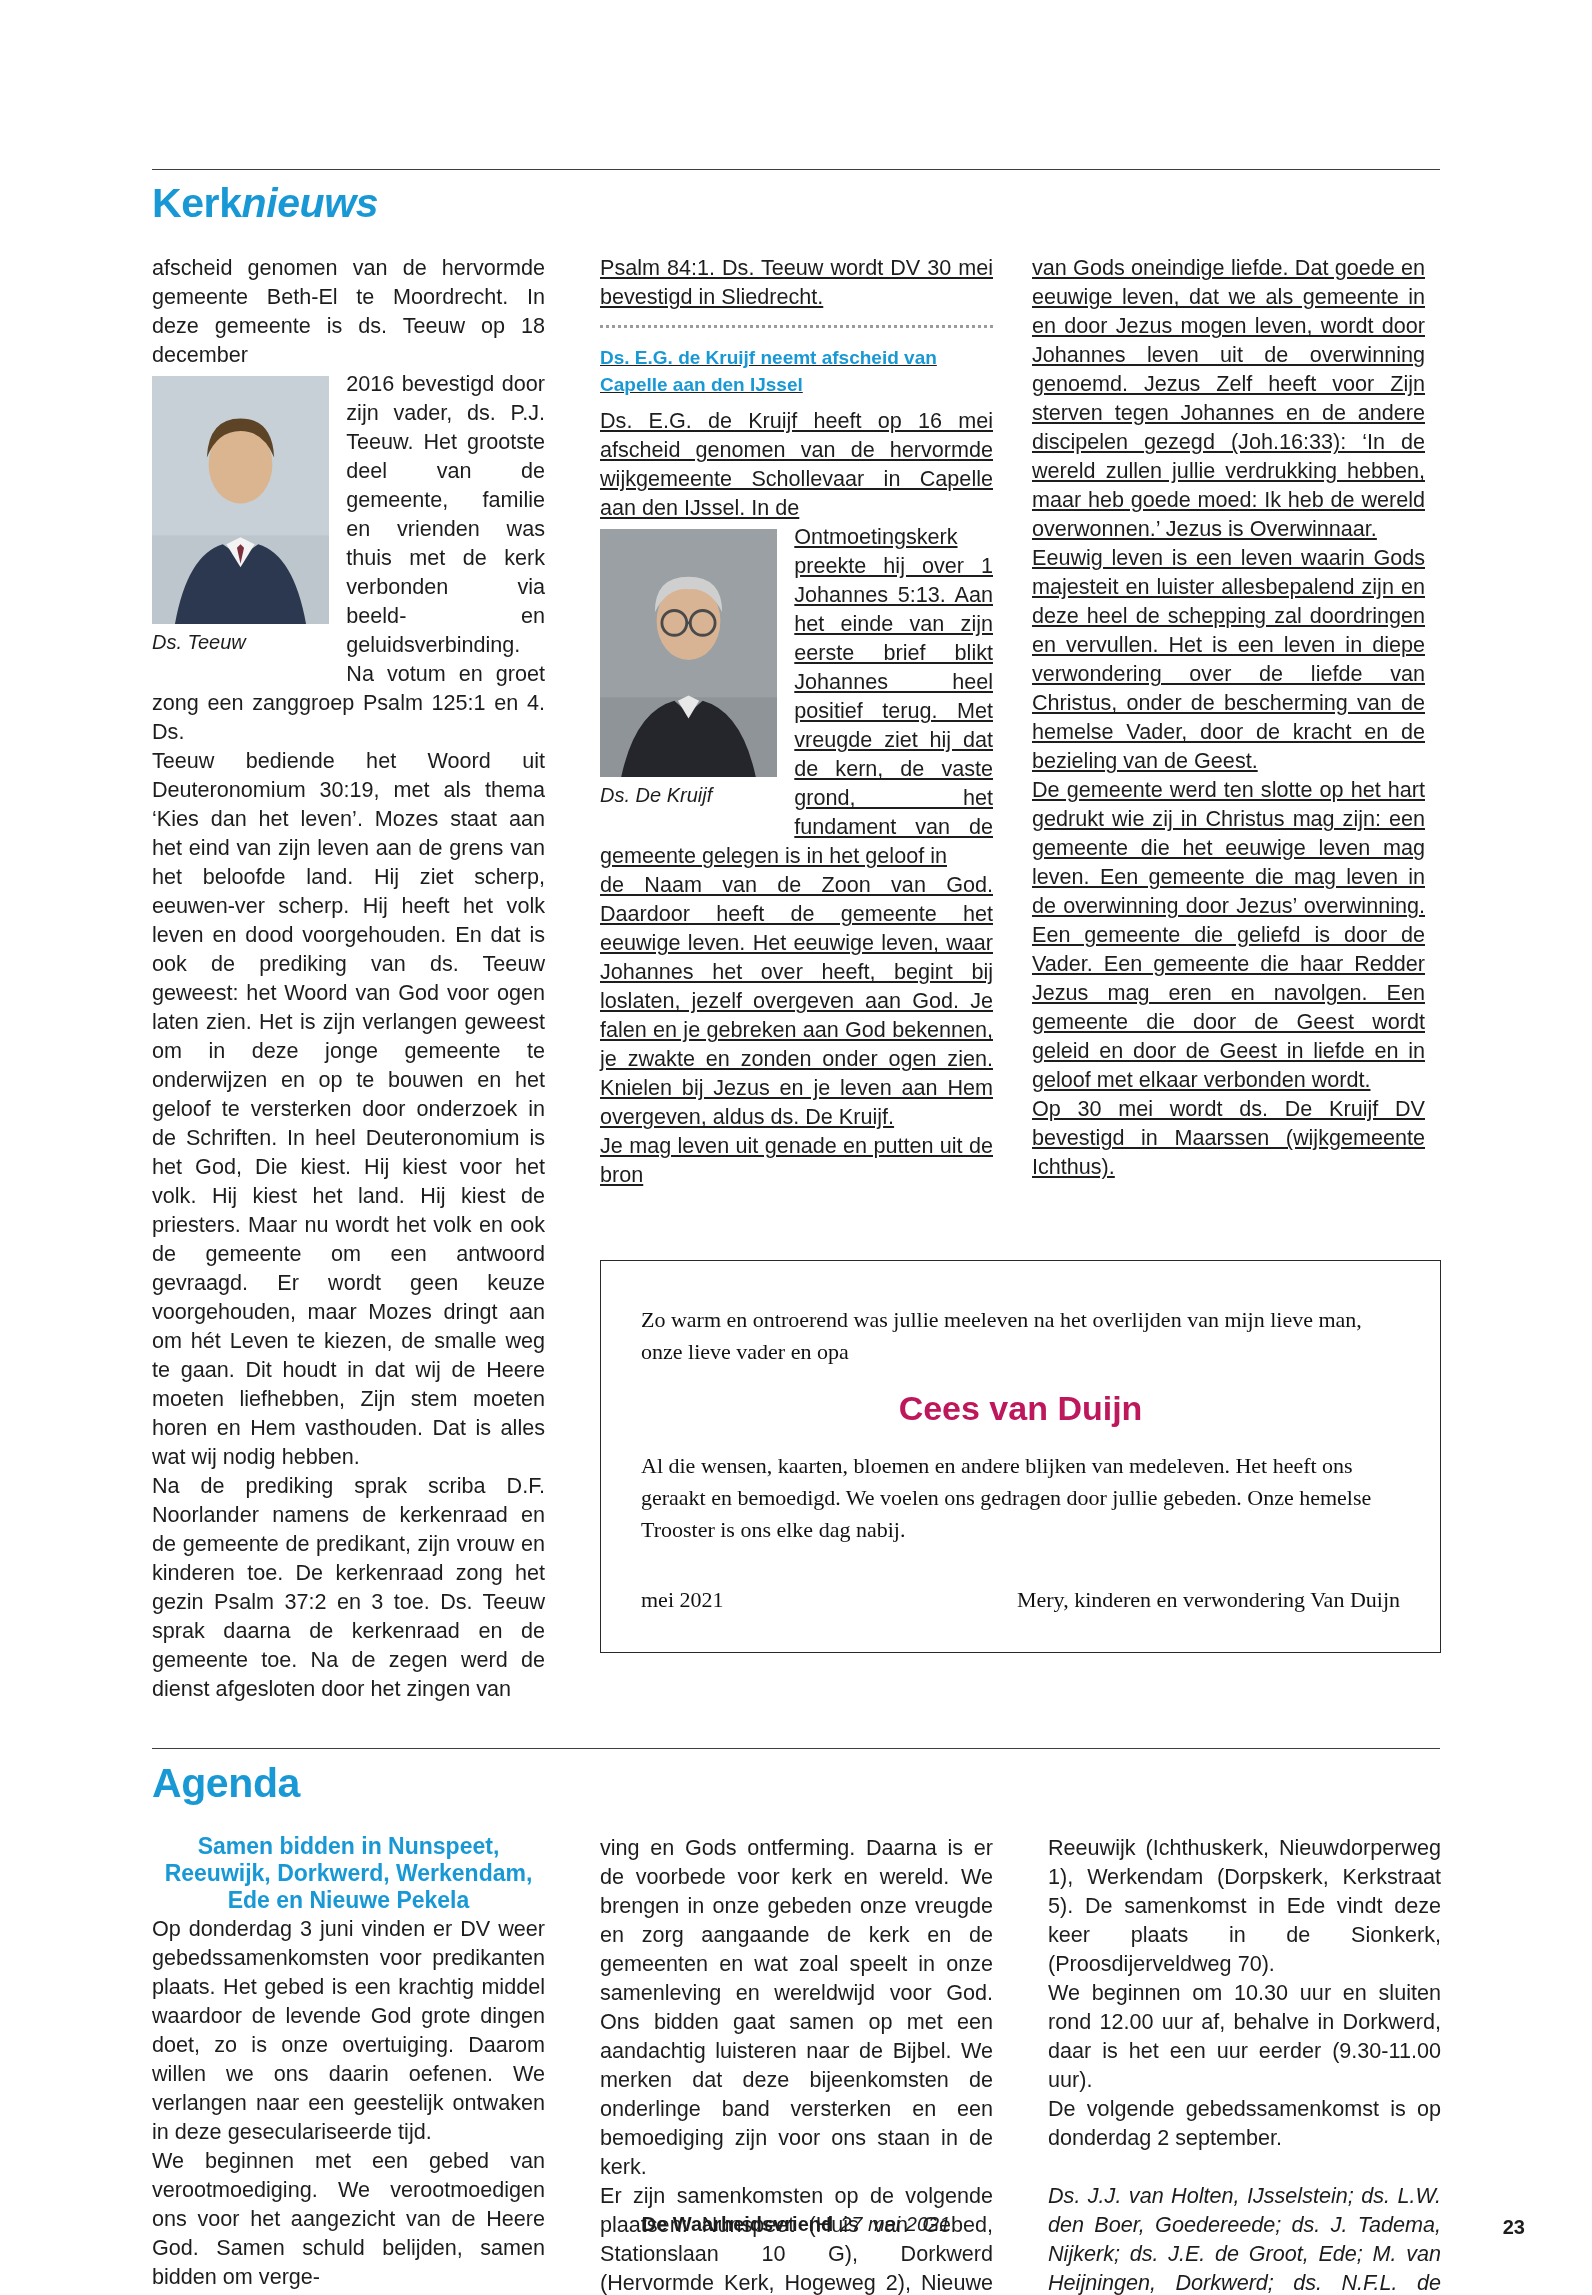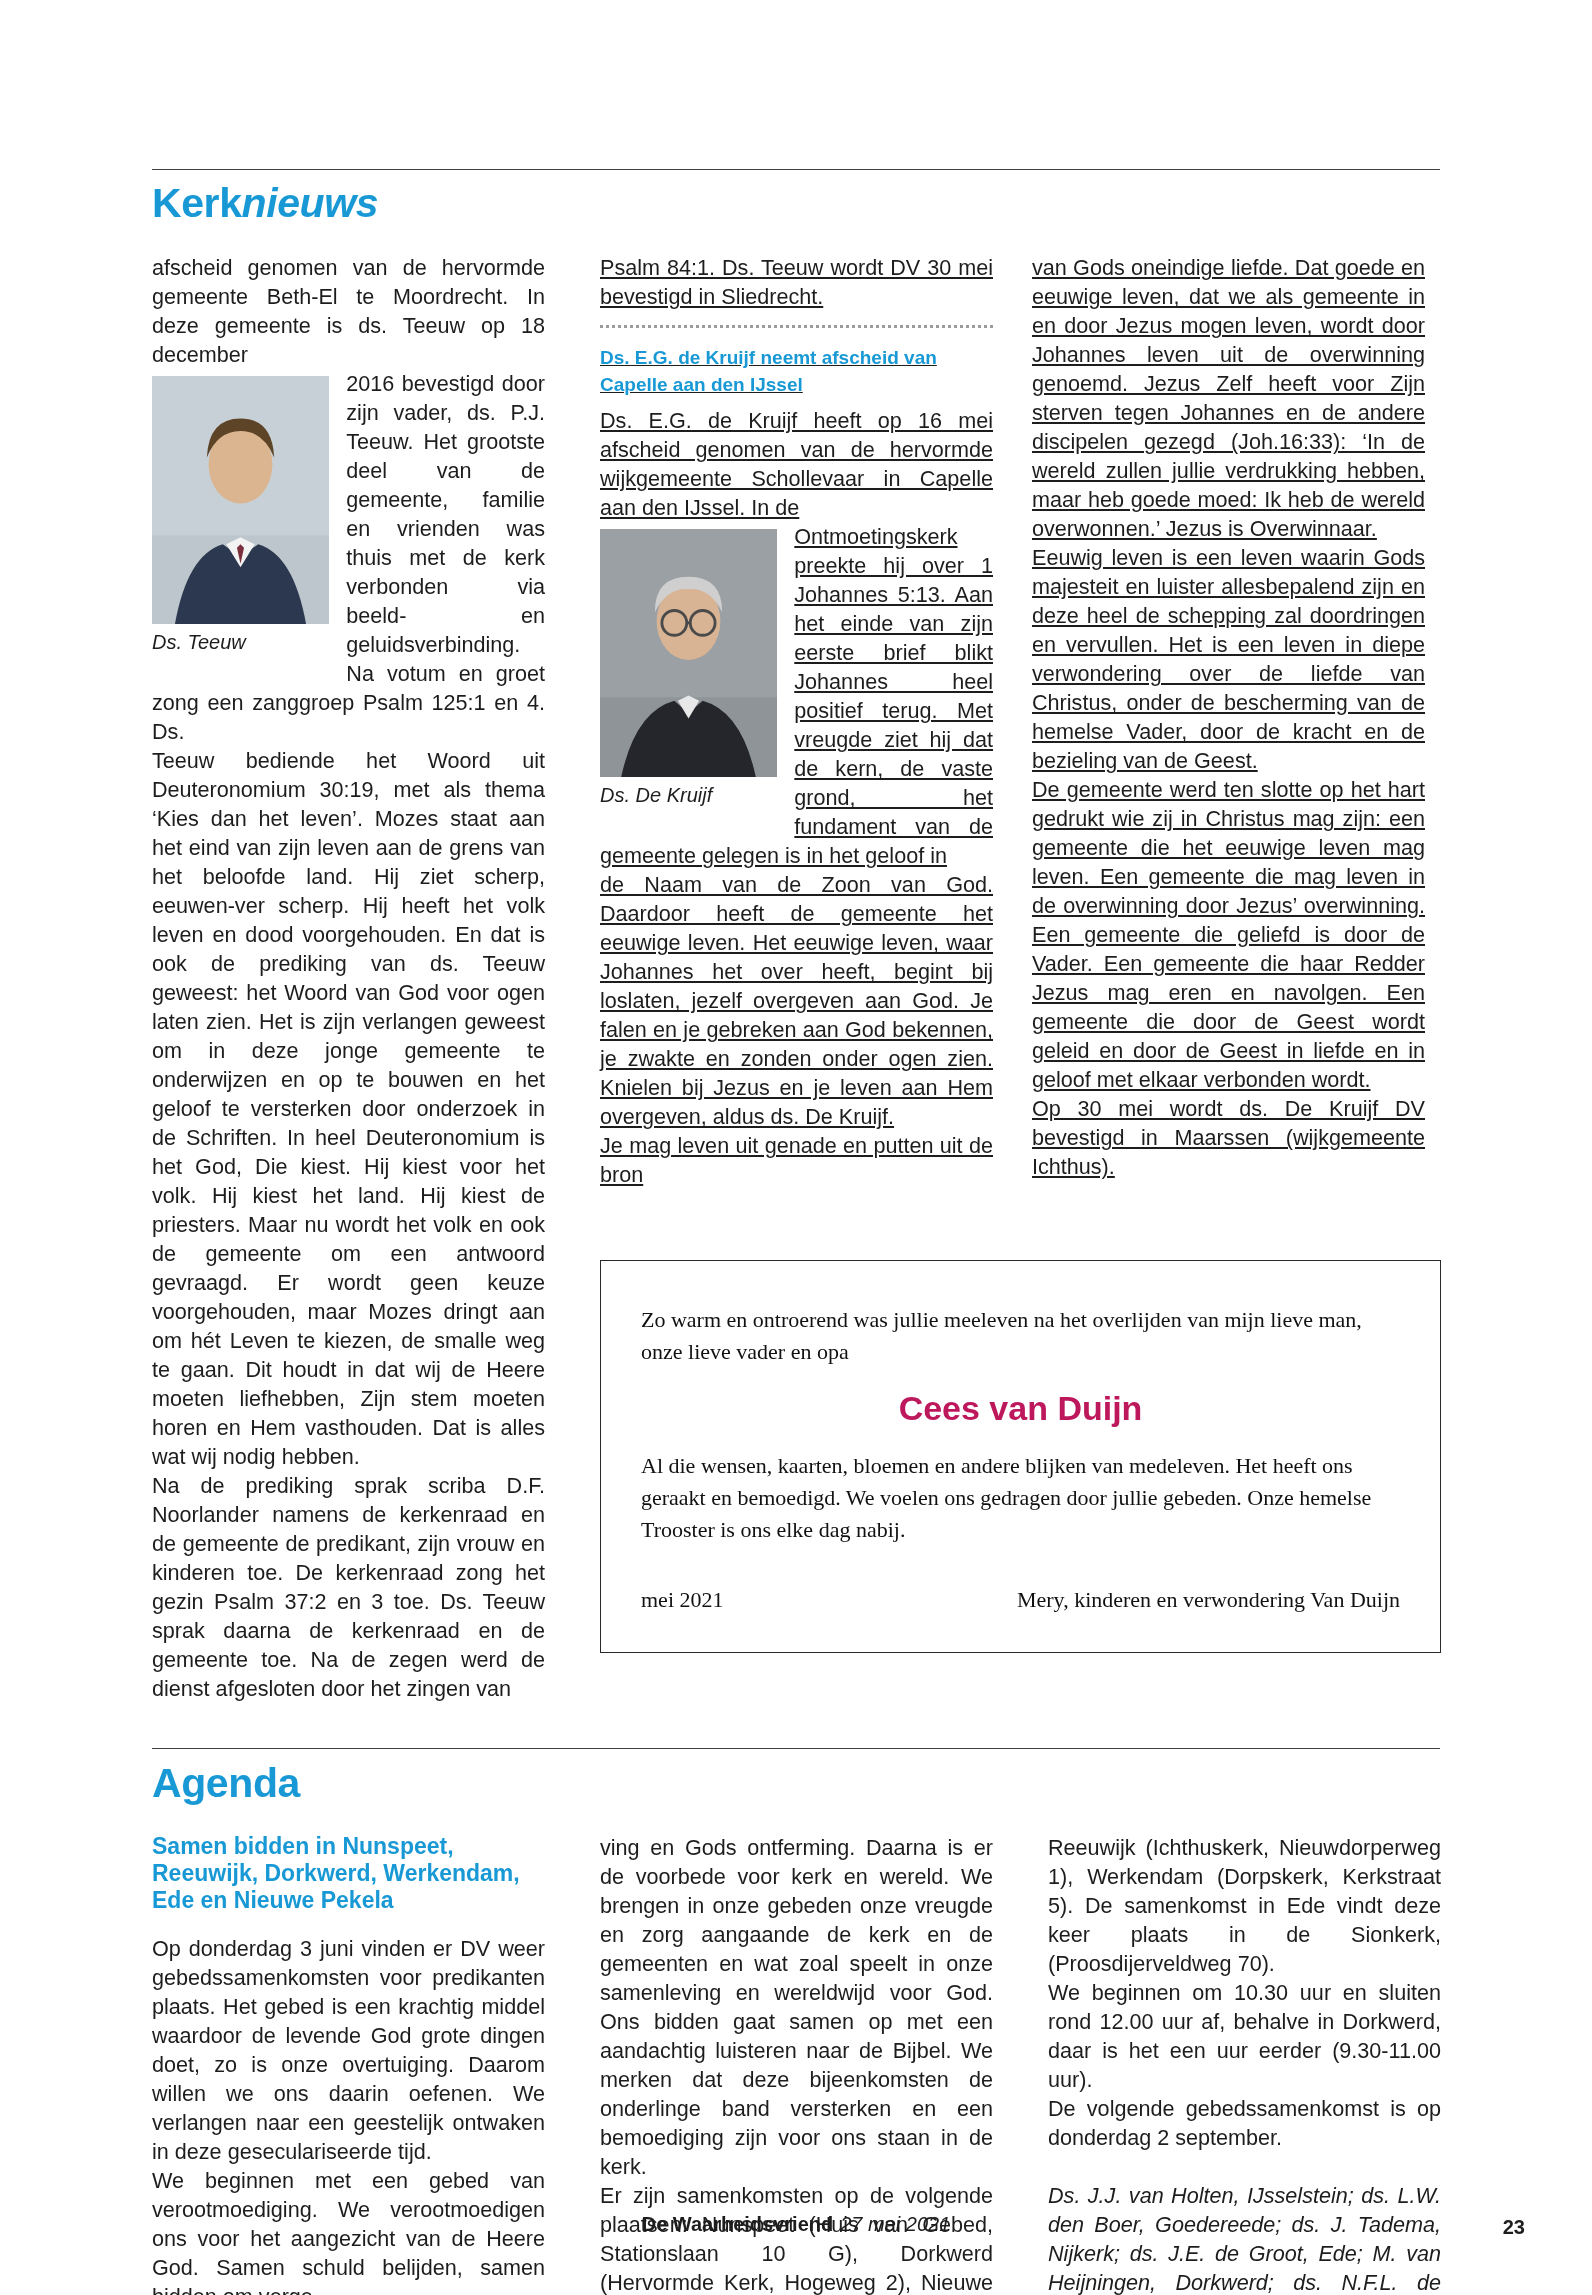--- a/index.html
+++ b/index.html
@@ -61,21 +61,21 @@
     font-family:"Liberation Sans", sans-serif;
     font-weight:700; font-size:34px; text-align:center;
     margin:24px 0 26px 0; color:#be185d;
   }
   .ob-foot { display:flex; justify-content:space-between; margin-top:38px;text-align:right; }
 
   
   .agenda { margin-top:45px; }
   .agenda-heading {
     color:#1899d5; font-size:23px; line-height:27px; font-weight:700;
-    margin:0 0 20px 0; text-align:left;
+    margin:0 0 0 0; text-align:center;
   }
   .sig-block { font-style:italic; margin-top:29px !important; }
 
   
   .page-footer { position:absolute; left:0; right:0; bottom:54px; height:28px; }
   .footer-center { text-align:center; font-size:20px; color:#1d1d1d; }
   .f-bold { font-weight:700; }
   .f-italic { font-style:italic; margin-left:7px; }
   .pagenum { position:absolute; right:67px; bottom:1.7px; font-size:20px; font-weight:700; }
 </style>

